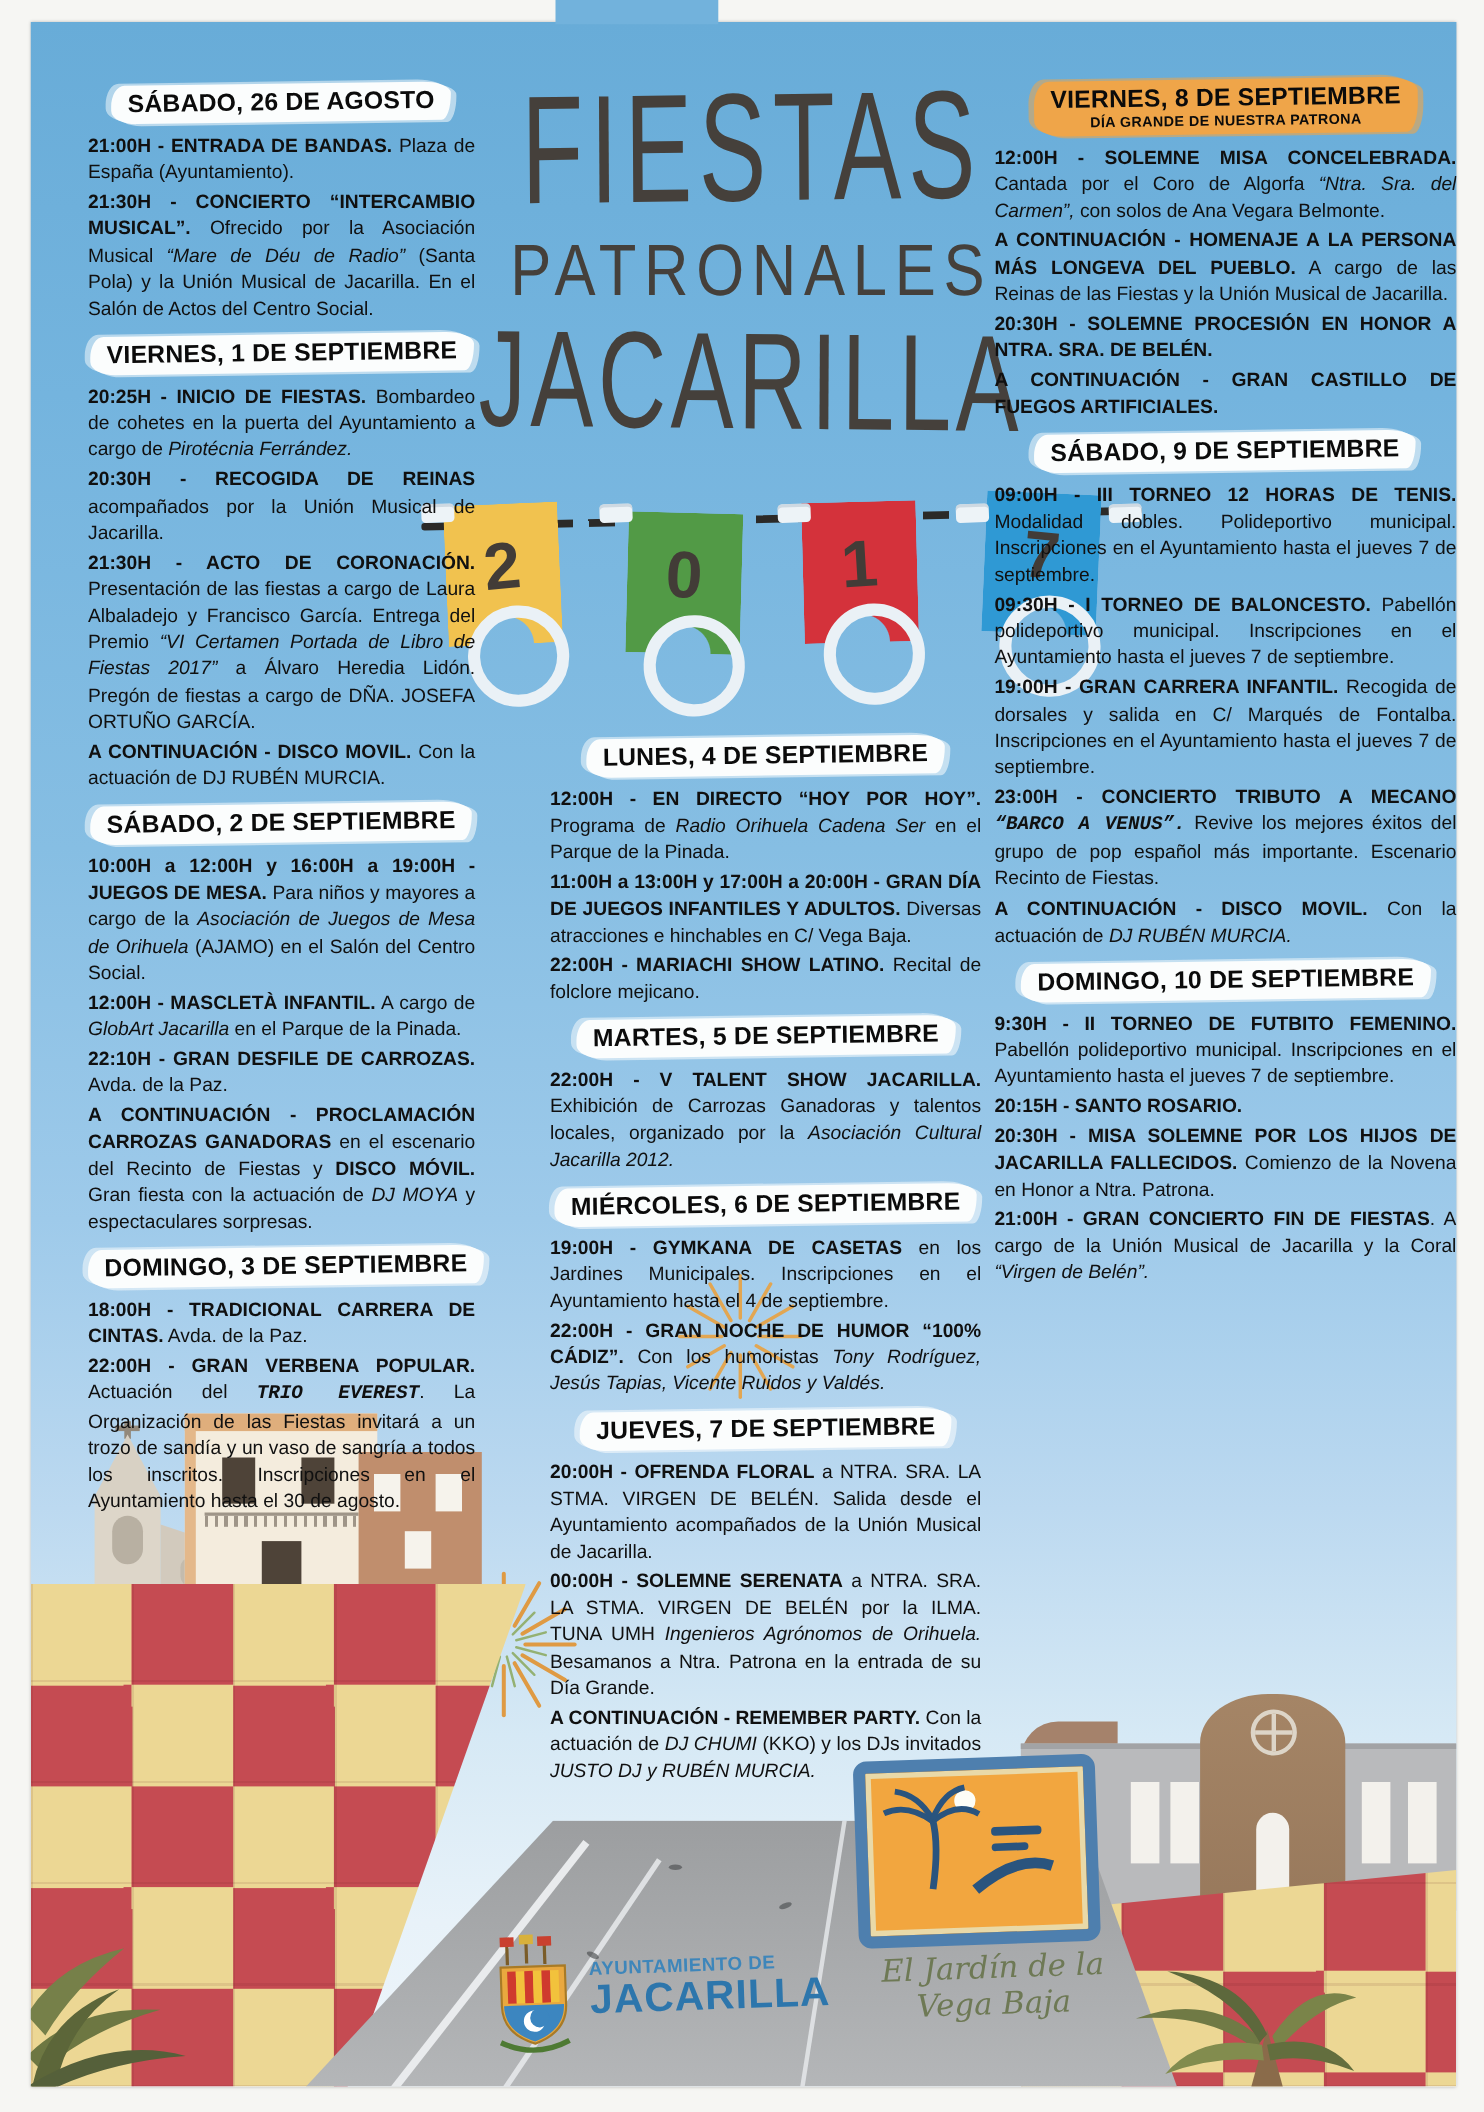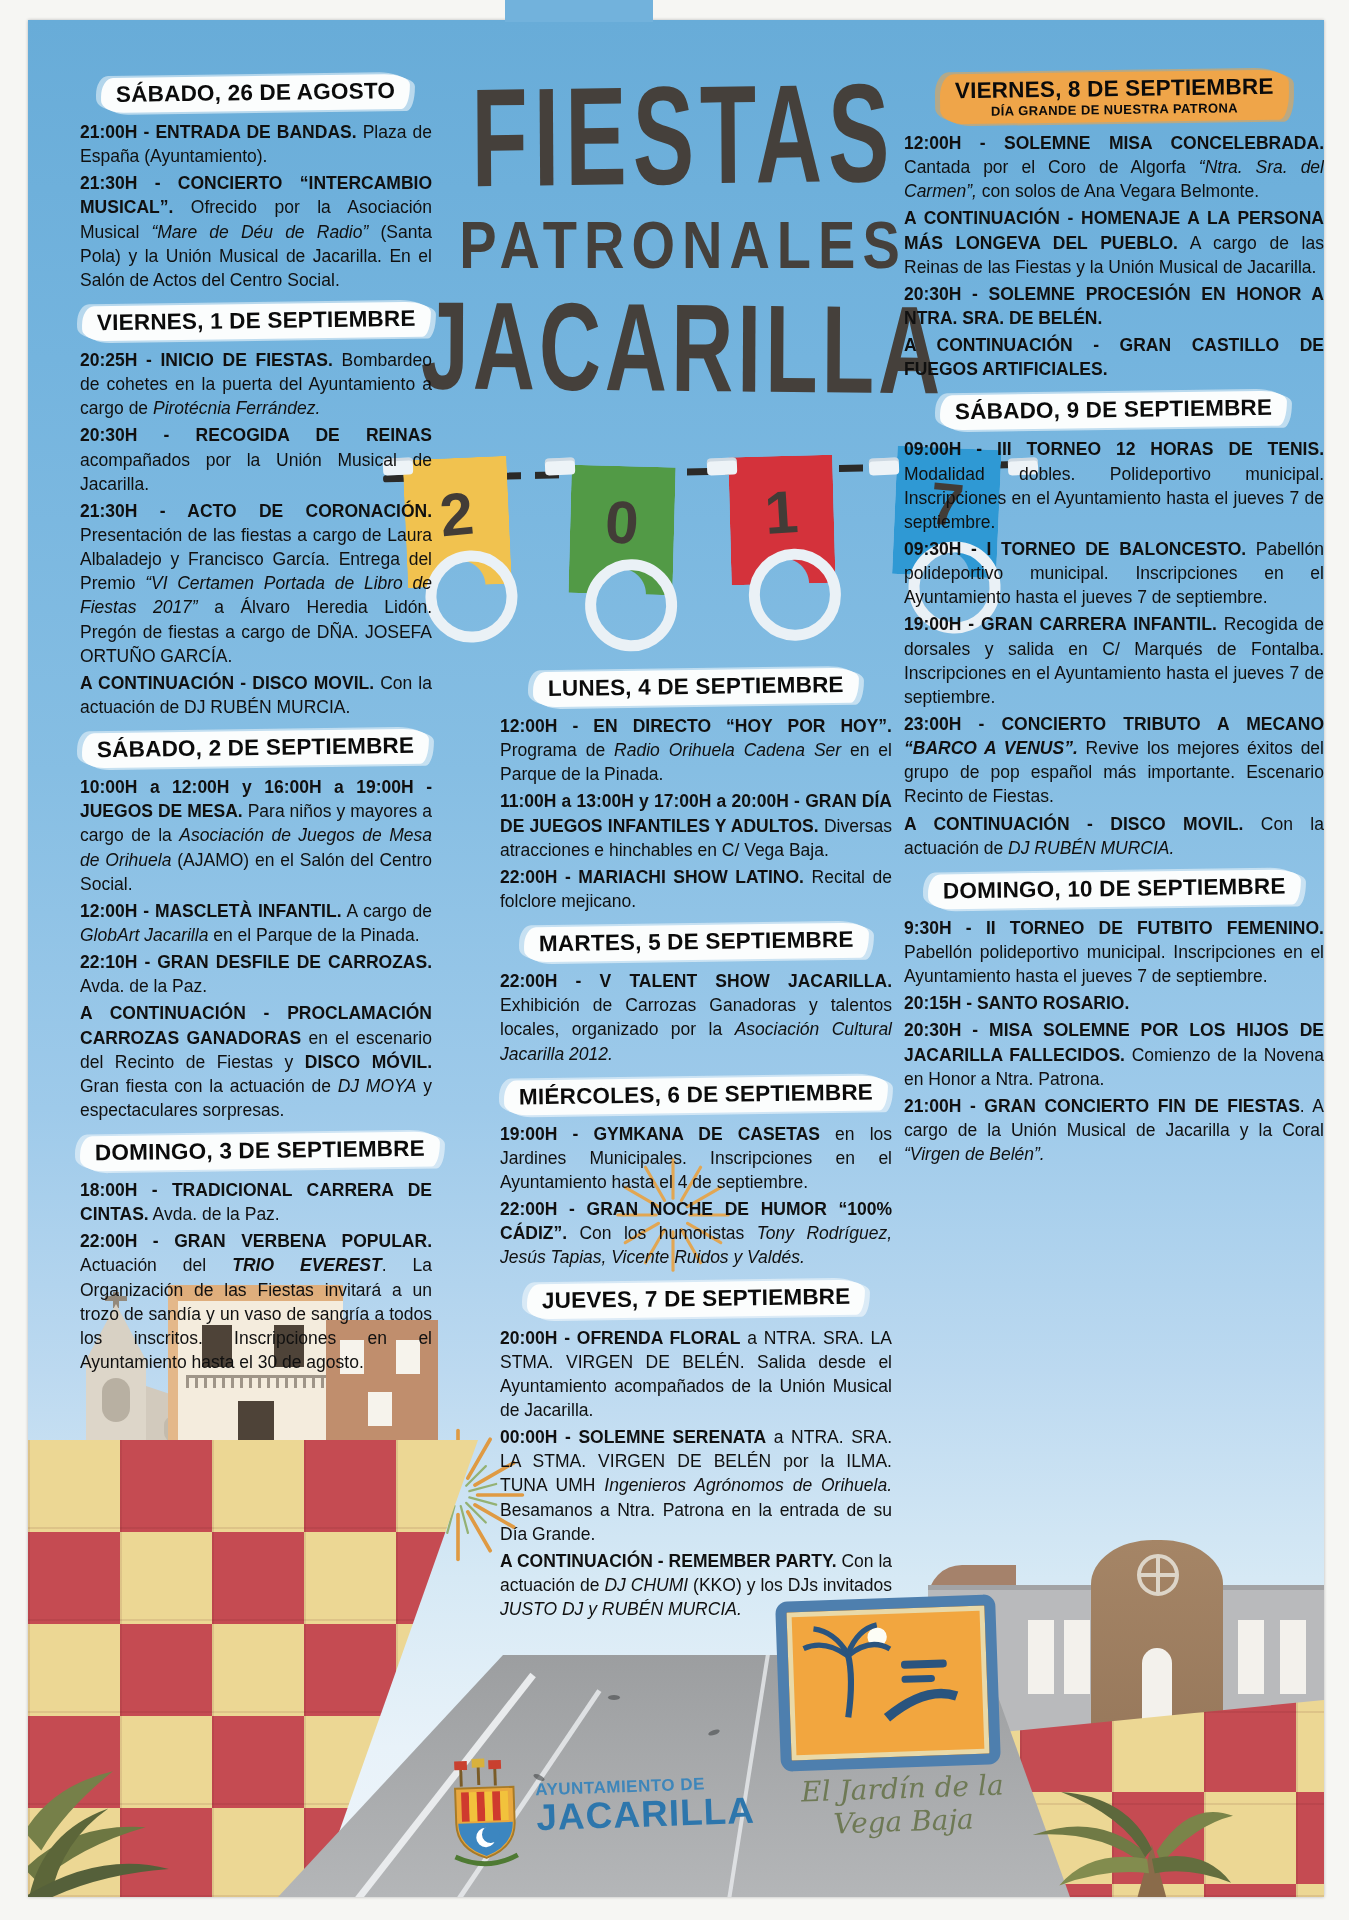--- a/index.html
+++ b/index.html
@@ -20,25 +20,25 @@
   .day-header-wrap{text-align:center;margin:12px 0 9px;}
   .day:first-child .day-header-wrap{margin-top:0;}
   .day-header{display:inline-block;background:#fbfdfd;color:#0b0b0b;font-weight:bold;
     font-size:22.5px;letter-spacing:.2px;padding:4px 15px 5px;transform:rotate(-.8deg);
     white-space:nowrap;border-radius:14px 30px 10px 26px / 22px 12px 28px 14px;
     box-shadow:5px 2px 0 rgba(251,253,253,.55),-5px -2px 0 rgba(251,253,253,.5);}
   .day-header.orange{background:#efa549;
     box-shadow:5px 2px 0 rgba(239,165,73,.6),-5px -2px 0 rgba(239,165,73,.55);}
   .day-subheader{font-size:13px;font-weight:bold;letter-spacing:.4px;margin-top:0;}
   .event{margin:0 0 3px;font-size:17.5px;line-height:1.38;text-align:justify;}
-  .seg-b{font-weight:bold;} .seg-i{font-style:italic;} .seg-bi{font-weight:bold;font-style:italic;}
+  .seg-b{font-weight:bold;} .seg-i{font-style:italic;} .seg-bi{font-weight:bold;font-style:italic;font-family:Liberation Mono, monospace;}
 
   
   .title-block{position:absolute;left:350px;top:45px;width:610px;text-align:center;
-    color:#45403b;z-index:15;font-weight:bold;}
+    color:#45403b;z-index:15;font-weight:normal;}
   .title-line{transform-origin:50% 0;line-height:1;}
   .t1{font-size:92px;height:96px;letter-spacing:6px;transform:scaleY(1.52) rotate(-.5deg);margin-bottom:52px;}
   .t2{font-size:56px;height:58px;letter-spacing:7px;transform:scaleY(1.18);margin-bottom:14px;}
   .t3{font-size:86px;height:88px;letter-spacing:4px;transform:scaleY(1.45) rotate(.4deg);}
 
   
   .banner{position:absolute;left:355px;top:420px;width:660px;height:240px;z-index:15;}
   .banner-string{position:absolute;left:0;top:28px;width:655px;height:7px;border-radius:3px;
     transform:rotate(-1.3deg);
     background:repeating-linear-gradient(90deg,#2b2a28 0 24px,transparent 24px 38px);}

